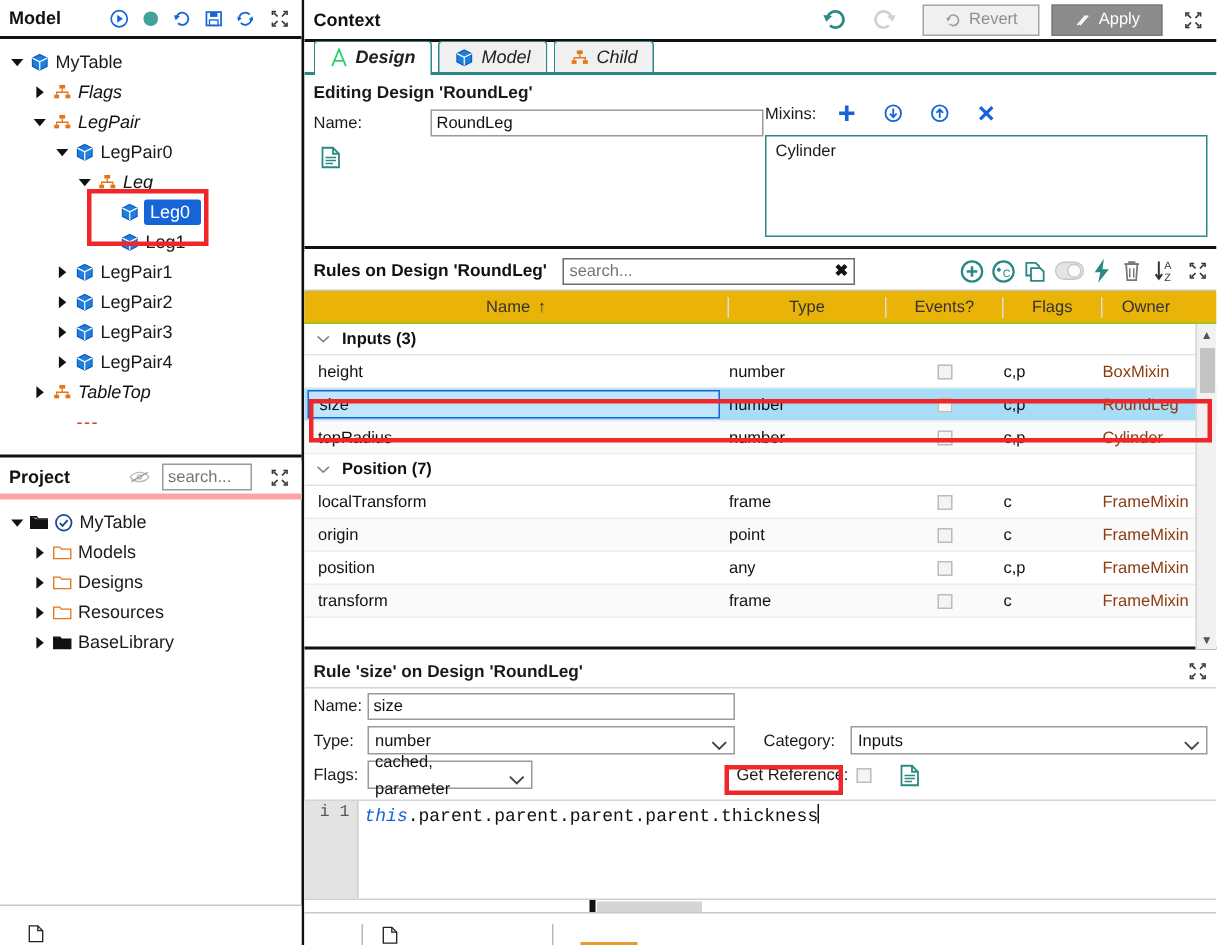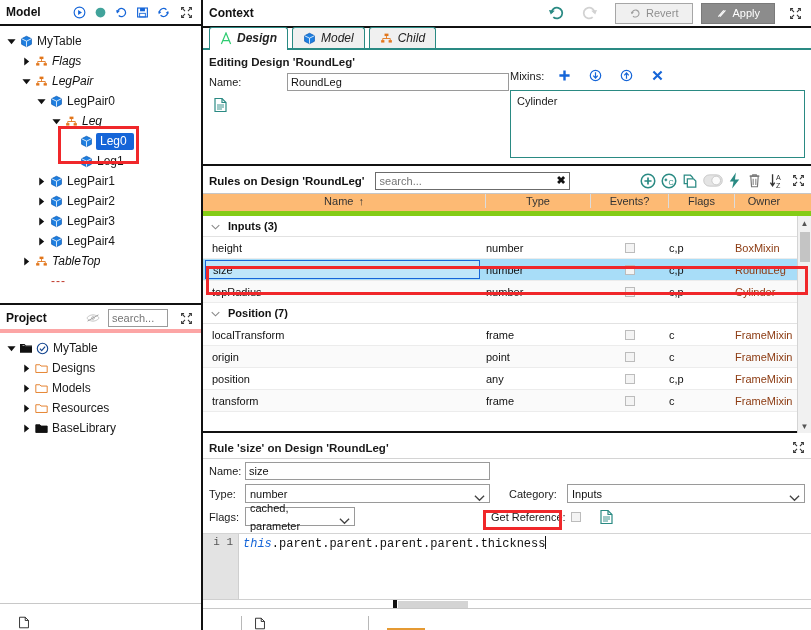--- a/index.html
+++ b/index.html
@@ -175,23 +175,23 @@
     width: 195px; height: 18px;
     border: 1px solid #6b6b6b;
     font-size: 11px; padding: 0 18px 0 4px;
     background:#fff; color:#444;
     font-family: "Liberation Sans", sans-serif;
   }
   #search-clear { position:absolute; right:4px; top:2px; font-size:11px; font-weight:bold; color:#111; cursor:pointer;}
 
   #cols {
     position:absolute; top: 194px; left:0; right:0; height: 22px;
-    display:flex; align-items:flex-start;
-    background:#fdba74;
-    border-bottom:5px solid #84cc16;
+    display:flex; align-items:center;
+    background:#eab308;
+    border-bottom:1px solid #84cc16;
     font-size: 11px; color:#333;
   }
   .col { text-align:center; border-right:1px solid #dcdcdc; height:14px; line-height:14px; }
   .col:last-child { border-right:none; }
 
   #rules-body {
     position:absolute; top: 216px; left:0; right:0; height: 217px;
     overflow:hidden; background:#fff;
     border-bottom: 2px solid #111;
   }
@@ -551,34 +551,34 @@
           <span class="tw">
             <svg width="9" height="9" viewBox="0 0 10 10">
               <polygon points="2.5,0.5 8,5 2.5,9.5" fill="#111"></polygon>
             </svg>
           </span>
           <span class="tree-icon">
             <svg width="13" height="12" viewBox="0 0 16 14">
               <path d="M1 3h5l1.4 1.6H15V12.5H1z" fill="#fff" stroke="#e2761b" stroke-width="1.1"></path>
             </svg>
           </span>
-          <span class="tree-label">Designs</span>
+          <span class="tree-label">Models</span>
         </div>
         <div class="tree-row" style="padding-left: 19px;">
           <span class="tw">
             <svg width="9" height="9" viewBox="0 0 10 10">
               <polygon points="2.5,0.5 8,5 2.5,9.5" fill="#111"></polygon>
             </svg>
           </span>
           <span class="tree-icon">
             <svg width="13" height="12" viewBox="0 0 16 14">
               <path d="M1 3h5l1.4 1.6H15V12.5H1z" fill="#fff" stroke="#e2761b" stroke-width="1.1"></path>
             </svg>
           </span>
-          <span class="tree-label">Models</span>
+          <span class="tree-label">Designs</span>
         </div>
         <div class="tree-row" style="padding-left: 19px;">
           <span class="tw">
             <svg width="9" height="9" viewBox="0 0 10 10">
               <polygon points="2.5,0.5 8,5 2.5,9.5" fill="#111"></polygon>
             </svg>
           </span>
           <span class="tree-icon">
             <svg width="13" height="12" viewBox="0 0 16 14">
               <path d="M1 3h5l1.4 1.6H15V12.5H1z" fill="#fff" stroke="#e2761b" stroke-width="1.1"></path>

